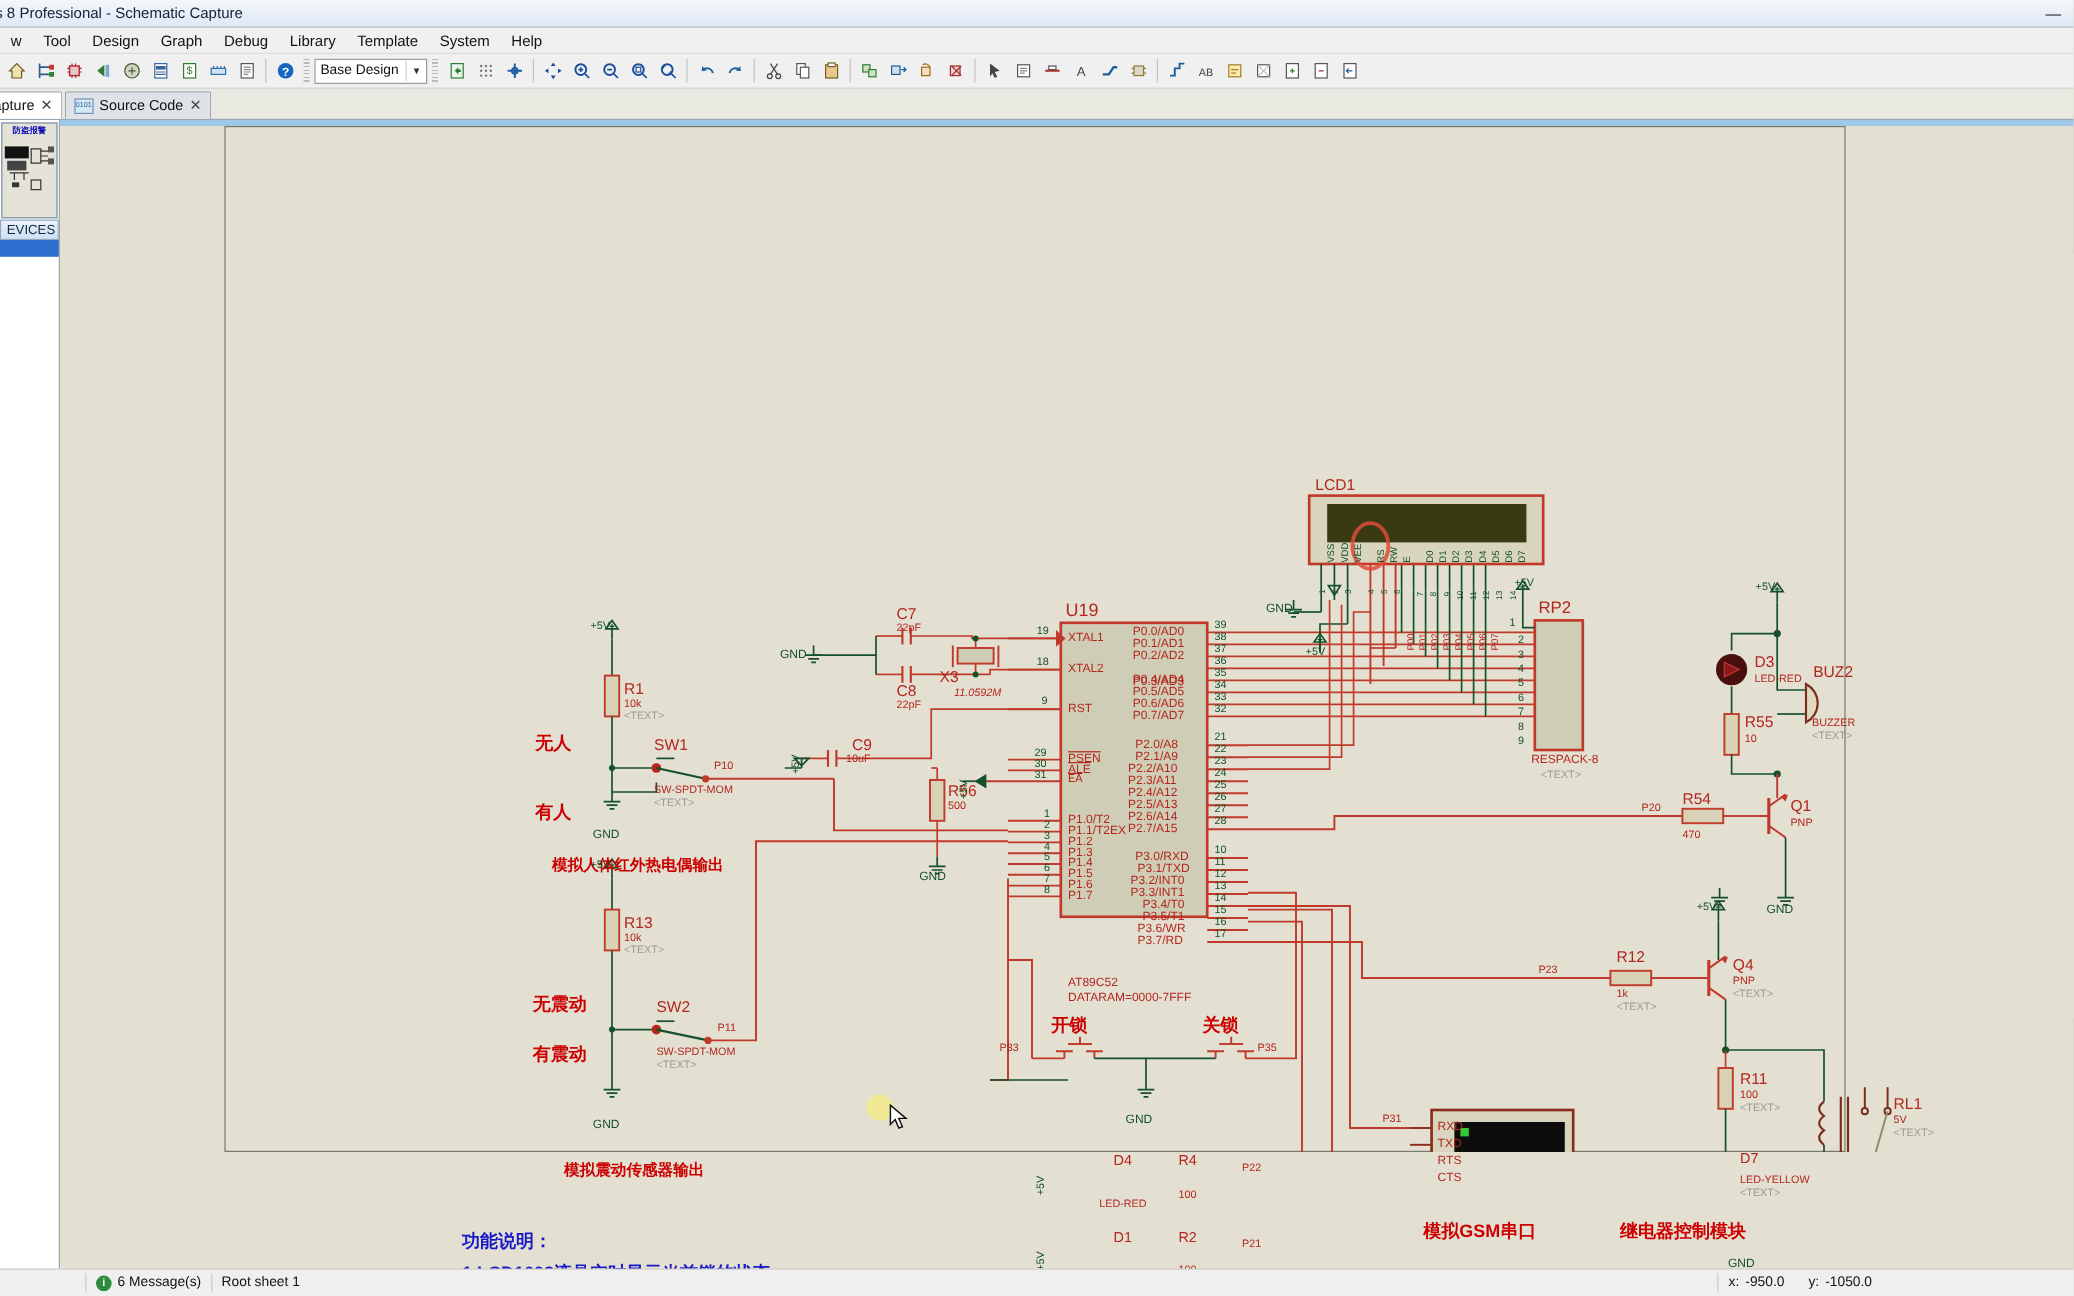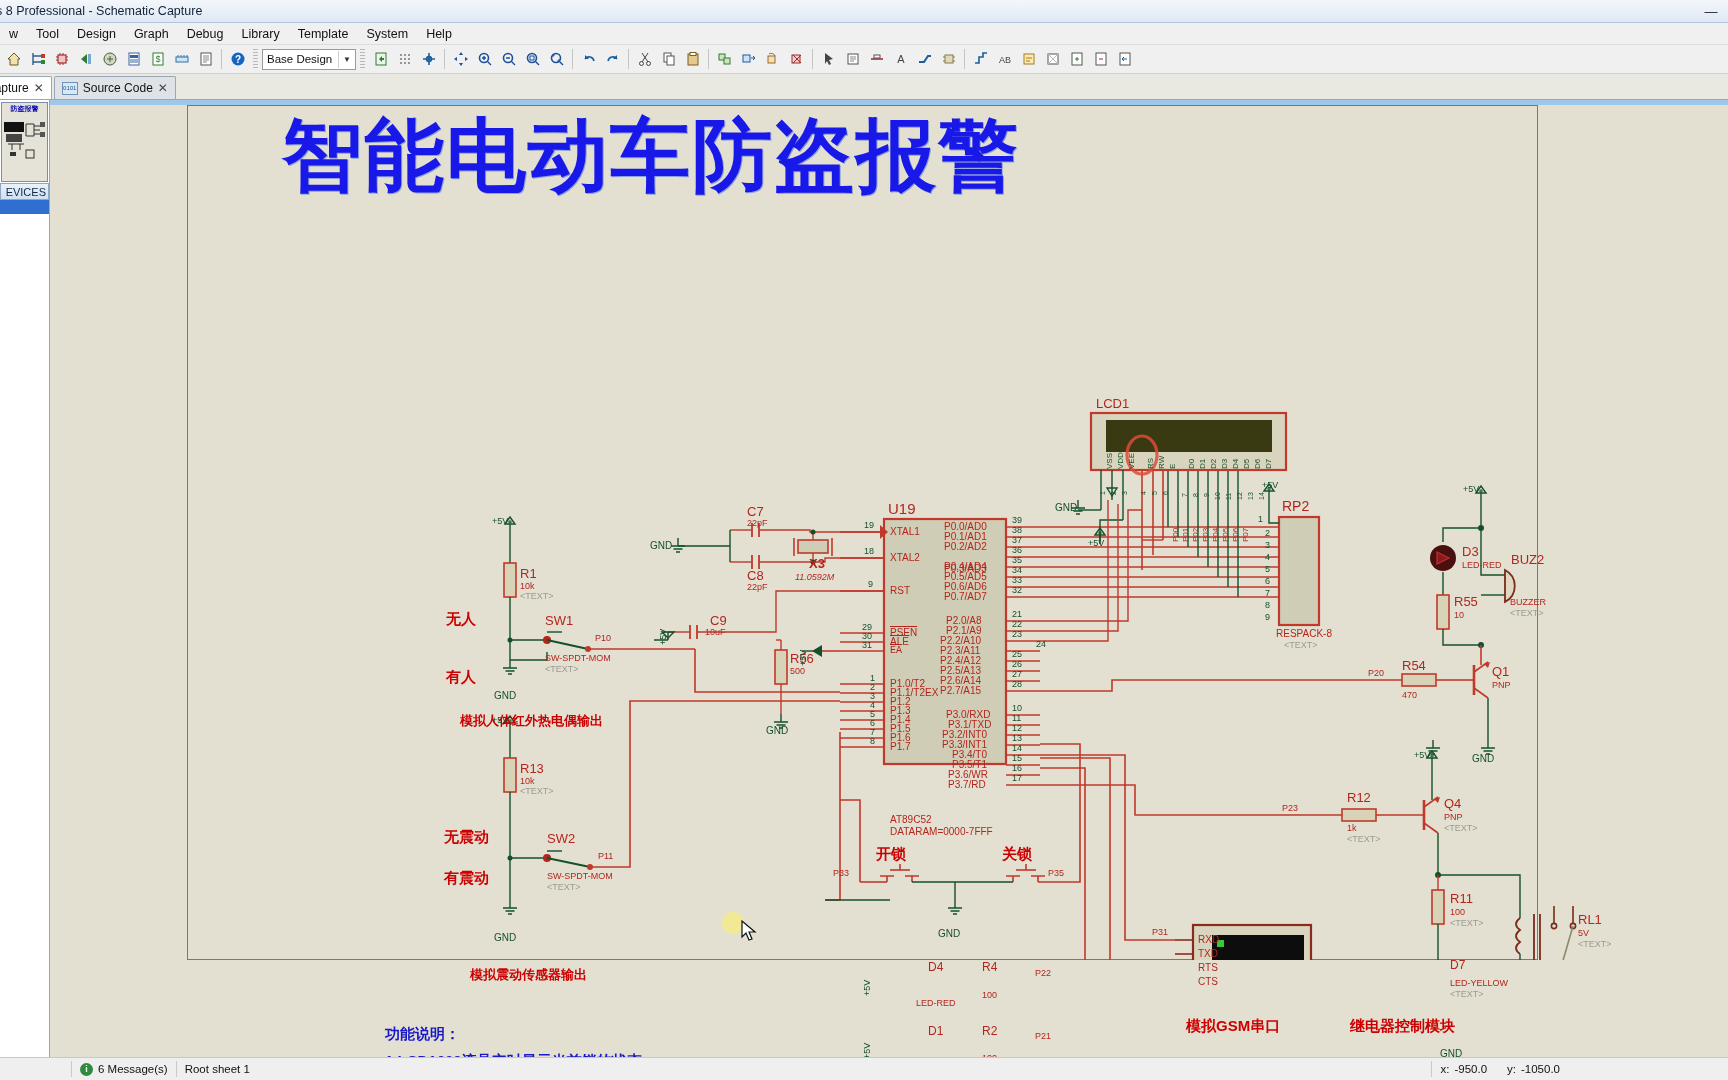--- a/index.html
+++ b/index.html
@@ -722,21 +722,20 @@
             <circle cx="1523" cy="826" r="2.6"></circle>
             <circle cx="1521" cy="866" r="2.6"></circle>
             <path d="M1504 824 V806 M1523 824 V806"></path>
             <path d="M1521 868 V888"></path>
             <path d="M1523 826 L1512 864" stroke="#8a8a6a"></path>
           </g>
 
           <use href="#gndsym" x="1383" y="640"></use>
         </svg>
 
-        <div class="bigtitle">智能电动车防盗报警</div>
 
         <div class="lbl red f15" style="left:838px;top:400px;">U19</div>
         <div class="lbl red f10" style="left:840px;top:714px;">AT89C52</div>
         <div class="lbl red f10" style="left:840px;top:726px;">DATARAM=0000-7FFF</div>
 
         <div class="lbl red f10" style="left:840px;top:426px;">XTAL1</div>
         <div class="lbl red f10" style="left:840px;top:452px;">XTAL2</div>
         <div class="lbl red f10" style="left:840px;top:485px;">RST</div>
         <div class="lbl red f10 ovr" style="left:840px;top:527px;">PSEN</div>
         <div class="lbl red f10 ovr" style="left:840px;top:536px;">ALE</div>
@@ -786,21 +785,21 @@
         <div class="lbl red f10" style="left:896px;top:525px;">P2.1/A9</div>
         <div class="lbl red f10" style="left:890px;top:535px;">P2.2/A10</div>
         <div class="lbl red f10" style="left:890px;top:545px;">P2.3/A11</div>
         <div class="lbl red f10" style="left:890px;top:555px;">P2.4/A12</div>
         <div class="lbl red f10" style="left:890px;top:565px;">P2.5/A13</div>
         <div class="lbl red f10" style="left:890px;top:575px;">P2.6/A14</div>
         <div class="lbl red f10" style="left:890px;top:585px;">P2.7/A15</div>
         <div class="lbl grn f9" style="left:962px;top:509px;">21</div>
         <div class="lbl grn f9" style="left:962px;top:519px;">22</div>
         <div class="lbl grn f9" style="left:962px;top:529px;">23</div>
-        <div class="lbl grn f9" style="left:962px;top:539px;margin-left:24px;">24</div>
+        <div class="lbl grn f9" style="left:962px;top:539px;">24</div>
         <div class="lbl grn f9" style="left:962px;top:549px;">25</div>
         <div class="lbl grn f9" style="left:962px;top:559px;">26</div>
         <div class="lbl grn f9" style="left:962px;top:569px;">27</div>
         <div class="lbl grn f9" style="left:962px;top:579px;">28</div>
 
         <div class="lbl red f10" style="left:896px;top:609px;">P3.0/RXD</div>
         <div class="lbl red f10" style="left:898px;top:619px;">P3.1/TXD</div>
         <div class="lbl red f10" style="left:892px;top:629px;">P3.2/INT0</div>
         <div class="lbl red f10" style="left:892px;top:639px;">P3.3/INT1</div>
         <div class="lbl red f10" style="left:902px;top:649px;">P3.4/T0</div>
@@ -870,21 +869,21 @@
         <div class="lbl grn f9" style="left:1215px;top:476px;">6</div>
         <div class="lbl grn f9" style="left:1215px;top:488px;">7</div>
         <div class="lbl grn f9" style="left:1215px;top:500px;">8</div>
         <div class="lbl grn f9" style="left:1215px;top:512px;">9</div>
         <div class="lbl grn f9" style="left:1212px;top:380px;">+5V</div>
 
         <div class="lbl red f13" style="left:697px;top:404px;">C7</div>
         <div class="lbl red f9" style="left:697px;top:418px;">22pF</div>
         <div class="lbl red f13" style="left:697px;top:468px;">C8</div>
         <div class="lbl red f9" style="left:697px;top:482px;">22pF</div>
-        <div class="lbl red f13" style="left:759px;top:456px;font-weight:bold;">X3</div>
+        <div class="lbl red f13" style="left:733px;top:456px;">X3</div>
         <div class="lbl red f9" style="left:745px;top:472px;font-style:italic;">11.0592M</div>
         <div class="lbl grn f10" style="left:600px;top:440px;">GND</div>
         <div class="lbl red f13" style="left:660px;top:513px;">C9</div>
         <div class="lbl red f9" style="left:655px;top:527px;">10uF</div>
         <div class="lbl red f13" style="left:740px;top:551px;">R56</div>
         <div class="lbl red f9" style="left:740px;top:566px;">500</div>
         <div class="lbl grn f10" style="left:716px;top:625px;">GND</div>
         <div class="lbl grn f9 rot" style="left:748px;top:566px;">+5V</div>
         <div class="lbl grn f9 rot" style="left:608px;top:545px;">+5V</div>
 

